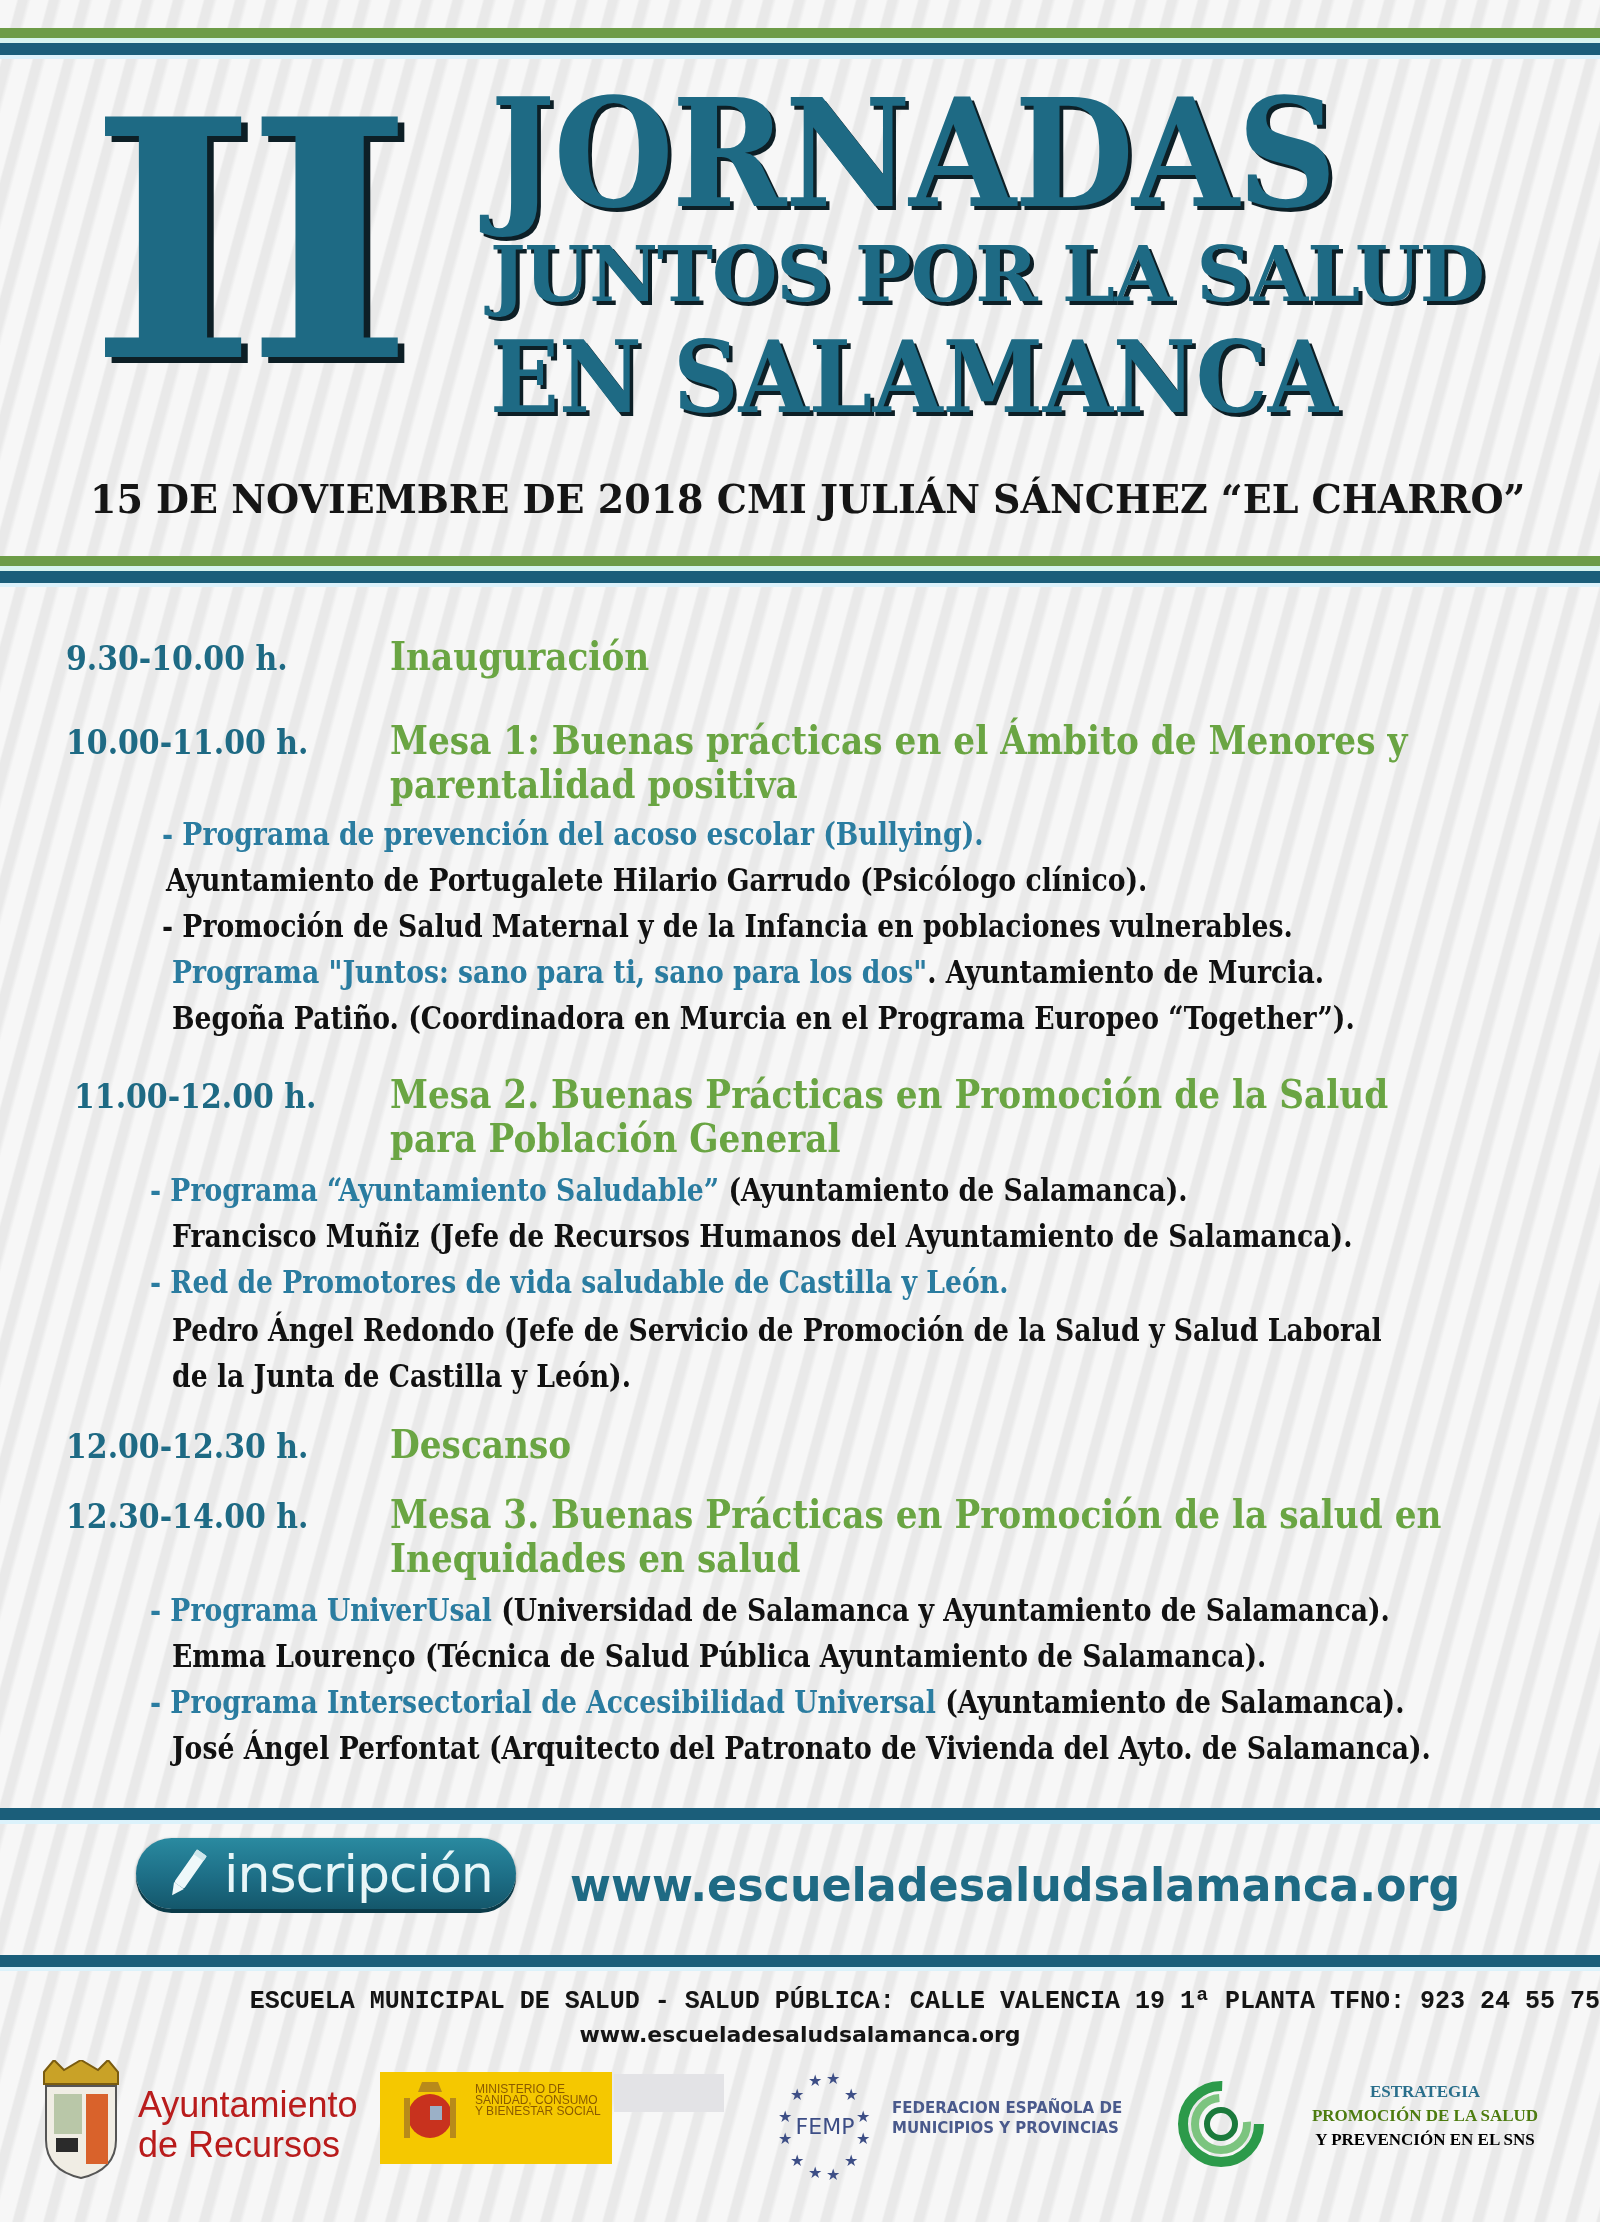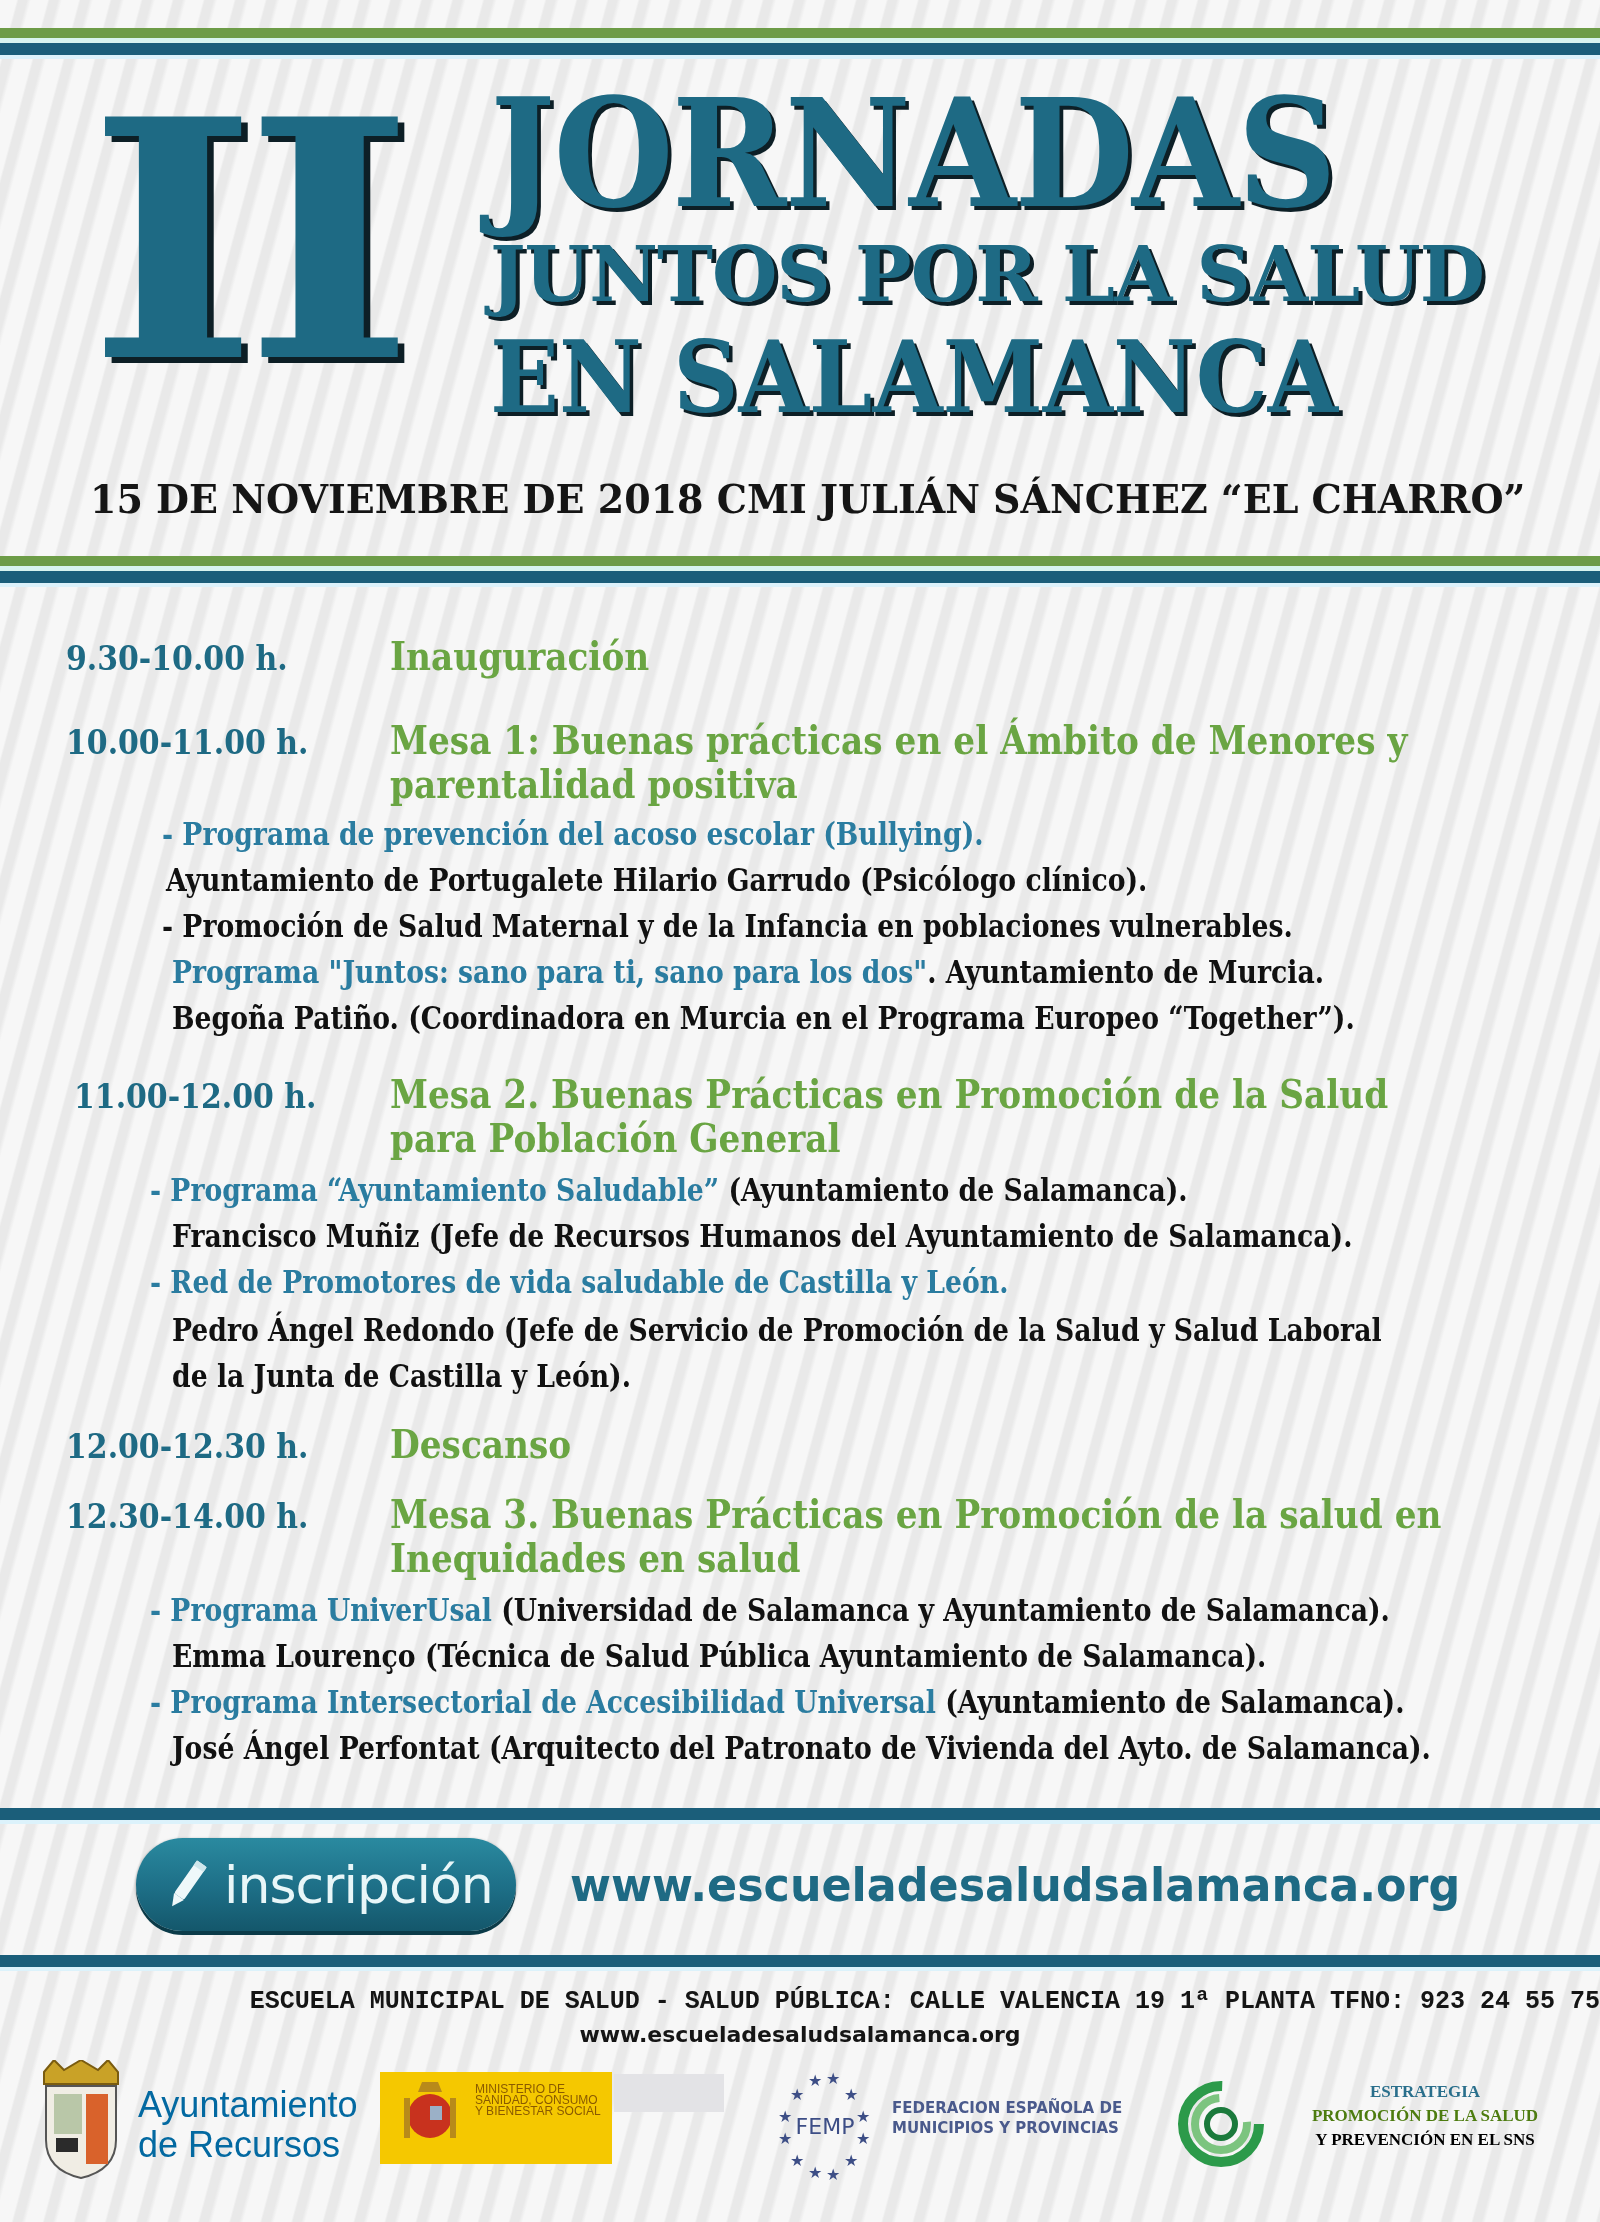--- a/index.html
+++ b/index.html
@@ -58,21 +58,21 @@
   .detail {
     position: absolute; white-space: nowrap;
     font-family: "DejaVu Serif", serif; font-weight: bold;
     font-size: 31px; line-height: 44px; color: #111;
     transform: scaleX(0.86); transform-origin: left top;
   }
   .detail .blue { color: #2a7ca0; }
 
   
   .reg-button {
-    position: absolute; left: 136px; top: 1838px; width: 380px; height: 93px;
+    position: absolute; left: 136px; top: 1838px; width: 380px; height: 71px;
     border-radius: 48px;
     background: linear-gradient(180deg, #2a8aa0 0%, #1d6e86 55%, #14576b 100%);
     box-shadow: 0 4px 0 #0b3b49, 0 1px 3px rgba(0,0,0,0.4);
     display: flex; align-items: center; padding-left: 28px;
     cursor: pointer;
   }
   .reg-button svg { flex: none; }
   .reg-label {
     font-family: "DejaVu Sans", sans-serif; font-size: 52px; line-height: 60px;
     color: #e8f6f8; margin-left: 14px; letter-spacing: -1px;
@@ -91,21 +91,21 @@
     font-size: 25px; line-height: 32px; color: #151515; white-space: nowrap;
   }
   .footer-url {
     position: absolute; left: 0; width: 1600px; top: 2021px; text-align: center;
     font-family: "DejaVu Sans", sans-serif; font-weight: bold;
     font-size: 22px; line-height: 28px; color: #151515;
   }
   .logo { position: absolute; }
   .logo-ayto-text {
     position: absolute; left: 138px; top: 2085px;
-    font-family: "Liberation Sans", sans-serif; font-size: 36px; line-height: 40px; color: #0369a1;
+    font-family: "Liberation Sans", sans-serif; font-size: 36px; line-height: 40px; color: #b91c1c;
   }
   .ministry-box {
     position: absolute; left: 380px; top: 2072px; width: 232px; height: 92px;
     background: #f5c800;
   }
   .ministry-text {
     position: absolute; left: 95px; top: 12px; width: 130px;
     font-family: "Liberation Sans", sans-serif; font-size: 12px; line-height: 11px; color: #8a5a00;
   }
   .ministry-side1 {

